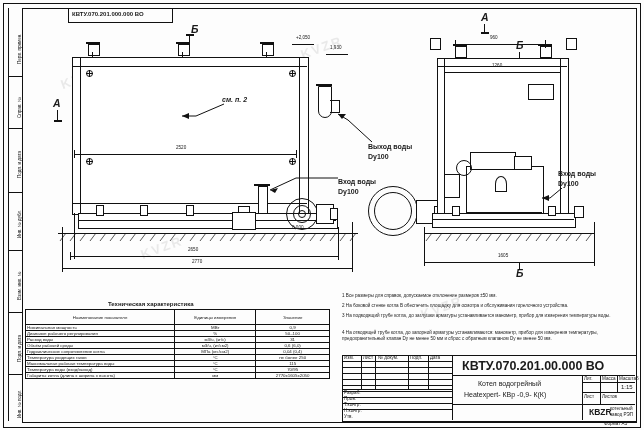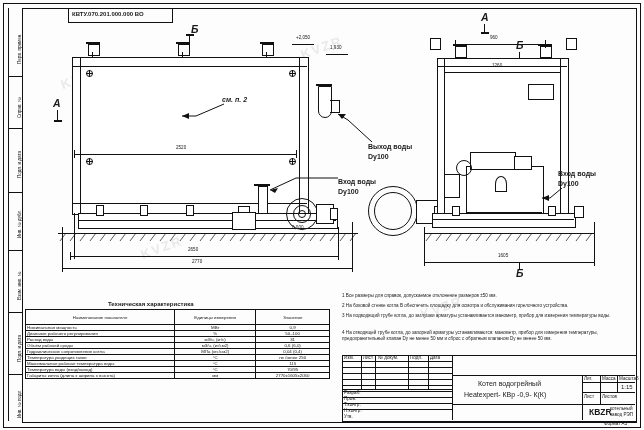--- a/index.html
+++ b/index.html
@@ -375,20 +375,21 @@
   <div class="txt t5" style="left:410px;top:356px;">Подп.</div>
   <div class="txt t5" style="left:430px;top:356px;">Дата</div>
 
   <div class="txt t5" style="left:344px;top:391px;">Разраб.</div>
   <div class="txt t5" style="left:344px;top:397px;">Пров.</div>
   <div class="txt t5" style="left:344px;top:403px;">Т.контр.</div>
   <div class="txt t5" style="left:344px;top:409px;">Н.контр.</div>
   <div class="txt t5" style="left:344px;top:415px;">Утв.</div>
 
   <div class="ln" style="left:452px;top:375px;width:183px;height:1px;"></div>
+  <div class="txt t12 b" style="left:462px;top:360px;">КВТУ.070.201.00.000  ВО</div>
 
   <div class="ln" style="left:452px;top:404px;width:130px;height:1px;"></div>
   <div class="ln" style="left:582px;top:375px;width:1px;height:45px;"></div>
   <div class="txt t7" style="left:478px;top:380px;">Котел водогрейный</div>
   <div class="txt t7" style="left:464px;top:391px;">Heatexpert- КВр -0,9- К(К)</div>
 
   <div class="ln" style="left:452px;top:382px;width:0px;height:0px;"></div>
   <div class="ln" style="left:582px;top:382px;width:53px;height:1px;"></div>
   <div class="ln" style="left:582px;top:392px;width:53px;height:1px;"></div>
   <div class="ln" style="left:600px;top:375px;width:1px;height:17px;"></div>

